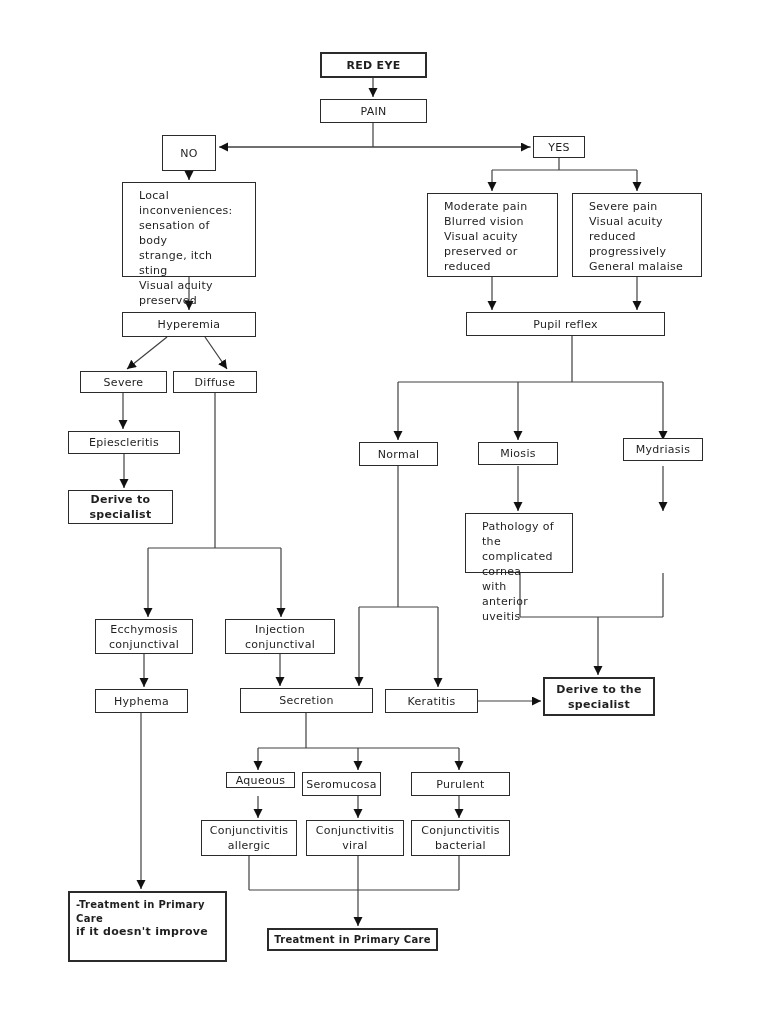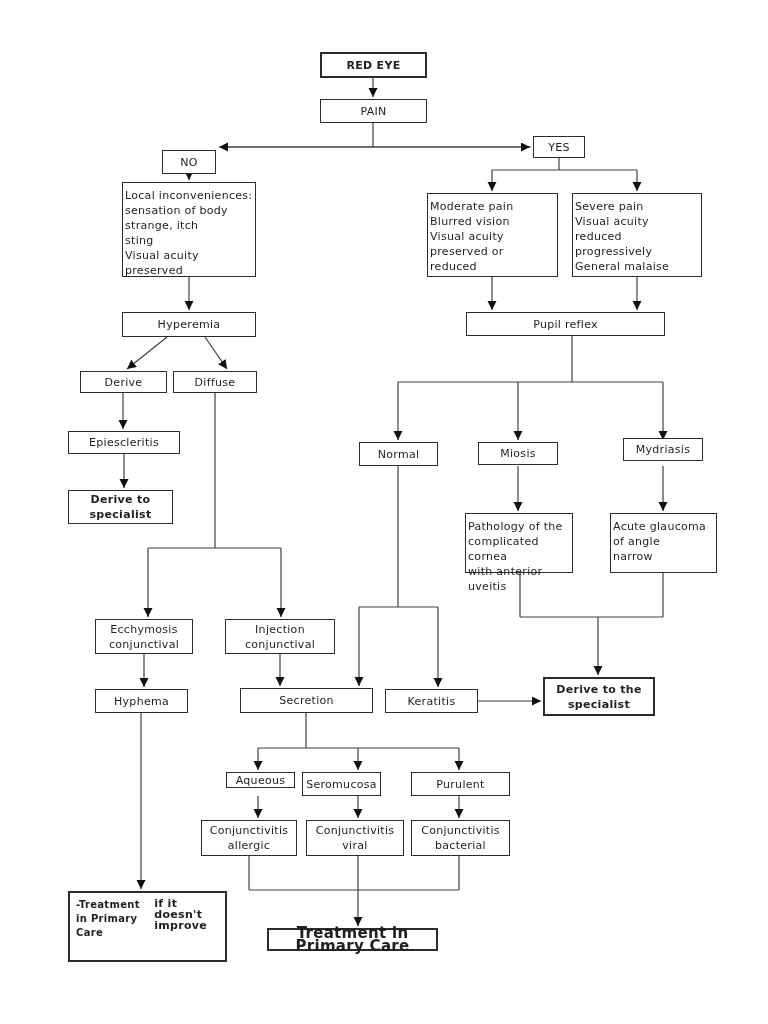--- a/index.html
+++ b/index.html
@@ -4,24 +4,24 @@
 <style>
   html,body{margin:0;padding:0;background:#ffffff;}
   #page{position:relative;width:768px;height:1024px;background:#ffffff;overflow:hidden;
         font-family:"DejaVu Sans","Liberation Sans",sans-serif;color:#1f1f1f;}
   #wires{position:absolute;left:0;top:0;width:768px;height:1024px;}
   .node{position:absolute;box-sizing:border-box;background:#ffffff;border:1px solid #2b2b2b;
         display:flex;align-items:center;justify-content:center;text-align:center;
         font-size:11px;line-height:15px;letter-spacing:0.3px;}
   .node .pre{white-space:pre-line;}
   .bold{font-weight:bold;}
-  .leftalign{align-items:flex-start;justify-content:flex-start;text-align:left;padding:5px 2px;}
+  .leftalign{align-items:flex-start;justify-content:flex-start;text-align:left;padding:5px 16px;}
   .thick{border-width:2px;}
-  .small{font-size:15px;line-height:13px;}
-  .refer-box{flex-direction:row;align-items:flex-start;justify-content:flex-start;
+  .small{font-size:10px;line-height:13px;}
+  .refer-box{flex-direction:column;align-items:flex-start;justify-content:flex-start;
              text-align:left;padding:5px 6px;}
   .refer-line1{font-size:10px;font-weight:bold;line-height:14px;}
   .refer-line2{font-size:13px;font-weight:bold;line-height:16px;}
   .refer-line3{font-size:11px;font-weight:bold;line-height:11px;}
 </style>
 </head>
 <body>
 
 <div id="page">
 
@@ -82,21 +82,21 @@
   </svg>
 
   <div class="node thick bold" style="left:320px;top:52px;width:107px;height:26px">
     <span class="pre">RED EYE</span>
     </div>
 
   <div class="node" style="left:320px;top:99px;width:107px;height:24px">
     <span class="pre">PAIN</span>
     </div>
 
-  <div class="node" style="left:162px;top:150px;width:54px;height:24px">
+  <div class="node" style="left:162px;top:135px;width:54px;height:36px">
     <span class="pre">NO</span>
     </div>
 
   <div class="node" style="left:533px;top:136px;width:52px;height:22px">
     <span class="pre">YES</span>
     </div>
 
   <div class="node leftalign" style="left:122px;top:182px;width:134px;height:95px">
     <span class="pre">Local inconveniences:
 sensation of body
@@ -120,21 +120,21 @@
 reduced
 progressively
 General malaise</span>
     </div>
 
   <div class="node" style="left:122px;top:312px;width:134px;height:25px">
     <span class="pre">Hyperemia</span>
     </div>
 
   <div class="node" style="left:80px;top:371px;width:87px;height:22px">
-    <span class="pre">Derive</span>
+    <span class="pre">Severe</span>
     </div>
 
   <div class="node" style="left:173px;top:371px;width:84px;height:22px">
     <span class="pre">Diffuse</span>
     </div>
 
   <div class="node" style="left:68px;top:431px;width:112px;height:23px">
     <span class="pre">Epiescleritis</span>
     </div>
 
@@ -158,25 +158,20 @@
   <div class="node" style="left:623px;top:438px;width:80px;height:23px">
     <span class="pre">Mydriasis</span>
     </div>
 
   <div class="node leftalign" style="left:465px;top:513px;width:108px;height:60px">
     <span class="pre">Pathology of the
 complicated cornea
 with anterior uveitis</span>
     </div>
 
-  <div class="node leftalign" style="left:610px;top:513px;width:107px;height:60px">
-    <span class="pre">Acute glaucoma
-of angle
-narrow</span>
-    </div>
 
   <div class="node" style="left:95px;top:619px;width:98px;height:35px">
     <span class="pre">Ecchymosis
 conjunctival</span>
     </div>
 
   <div class="node" style="left:225px;top:619px;width:110px;height:35px">
     <span class="pre">Injection
 conjunctival</span>
     </div>

